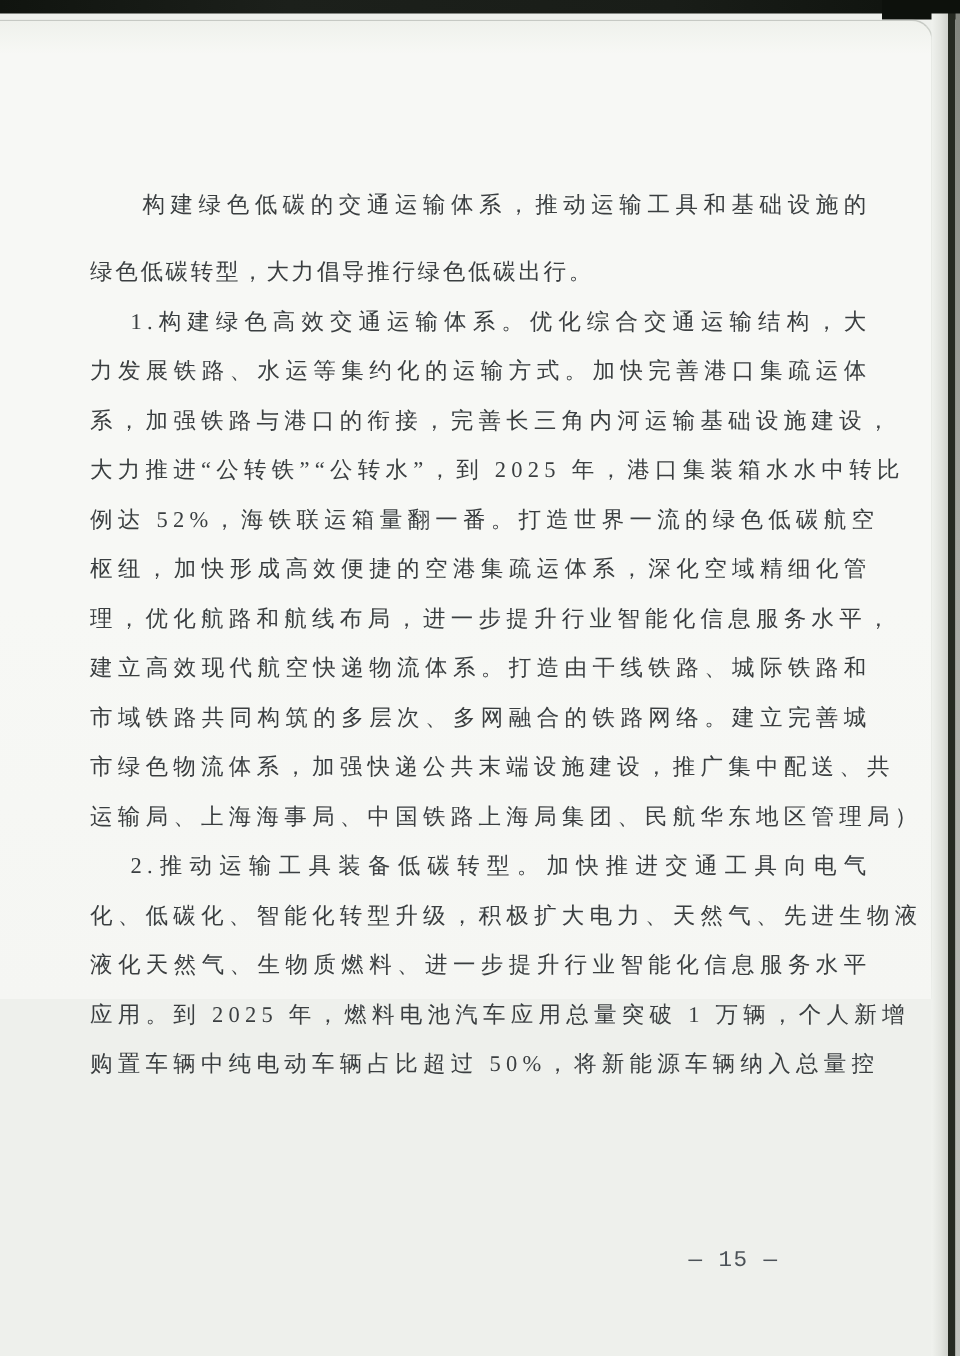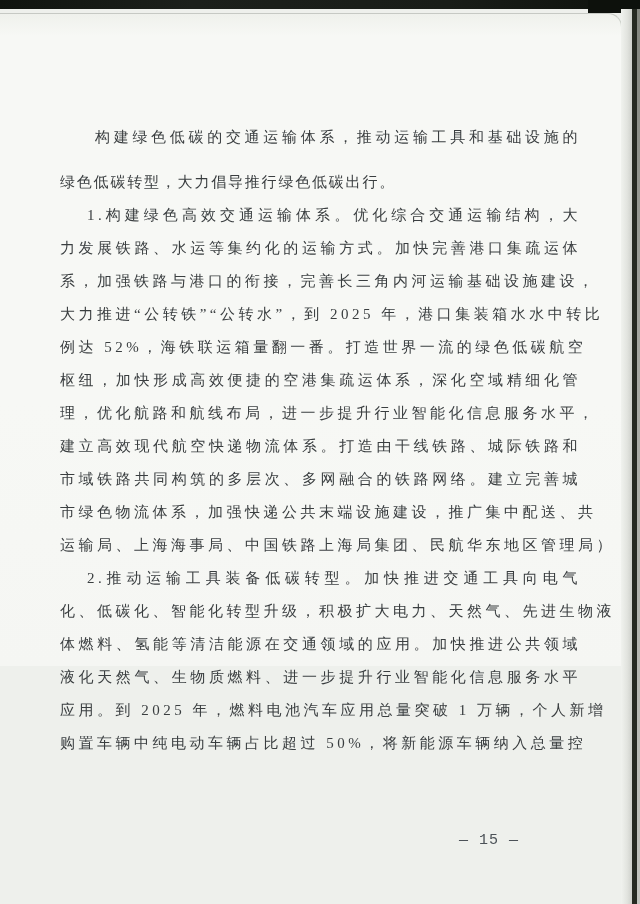--- a/index.html
+++ b/index.html
@@ -89,21 +89,20 @@
       <div class="line">大力推进“公转铁”“公转水”，到 2025 年，港口集装箱水水中转比</div>
       <div class="line">例达 52%，海铁联运箱量翻一番。打造世界一流的绿色低碳航空</div>
       <div class="line">枢纽，加快形成高效便捷的空港集疏运体系，深化空域精细化管</div>
       <div class="line">理，优化航路和航线布局，进一步提升行业智能化信息服务水平，</div>
       <div class="line">建立高效现代航空快递物流体系。打造由干线铁路、城际铁路和</div>
       <div class="line">市域铁路共同构筑的多层次、多网融合的铁路网络。建立完善城</div>
       <div class="line">市绿色物流体系，加强快递公共末端设施建设，推广集中配送、共</div>
       <div class="line">运输局、上海海事局、中国铁路上海局集团、民航华东地区管理局）</div>
       <div class="line indent-num">2.推动运输工具装备低碳转型。加快推进交通工具向电气</div>
       <div class="line">化、低碳化、智能化转型升级，积极扩大电力、天然气、先进生物液</div>
-      <div class="line">体燃料、氢能等清洁能源在交通领域的应用。加快推进公共领域</div>
       <div class="line">液化天然气、生物质燃料、进一步提升行业智能化信息服务水平</div>
       <div class="line">应用。到 2025 年，燃料电池汽车应用总量突破 1 万辆，个人新增</div>
       <div class="line">购置车辆中纯电动车辆占比超过 50%，将新能源车辆纳入总量控</div>
     </div>
   <div class="page-number">— 15 —</div>
 </div>
 
 <div class="scan-right-gutter"></div>
 <div class="scan-right-line"></div>
 <div class="scan-right-sliver"></div>

